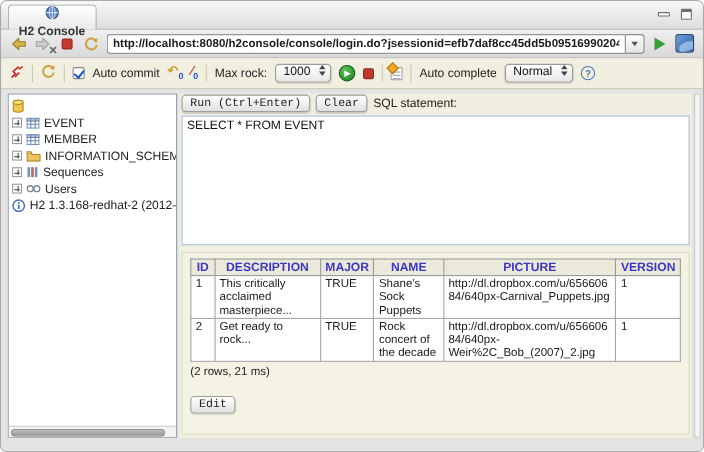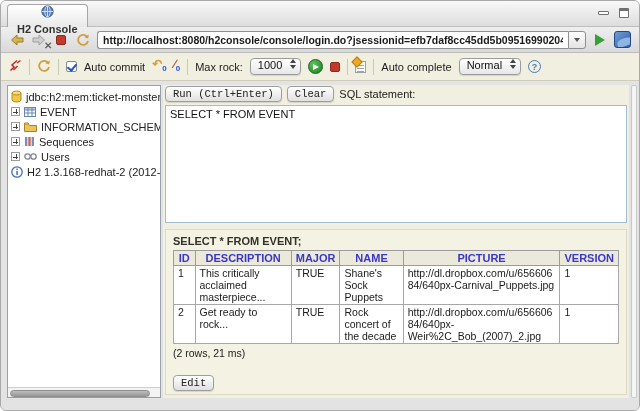--- a/index.html
+++ b/index.html
@@ -217,33 +217,41 @@
   <div class="content">
 
     <div class="treepanel">
       <div class="tree">
 
         <div class="titem">
           <svg class="tico" width="11" height="13" viewBox="0 0 11 13">
             <path d="M1 3 v7 a4.5 2 0 0 0 9 0 v-7" fill="#f0c84a" stroke="#b08c20" stroke-width="1"></path>
             <ellipse cx="5.5" cy="3" rx="4.5" ry="2" fill="#f8dc7a" stroke="#b08c20" stroke-width="1"></ellipse>
           </svg>
-          <span>jdbc:h2:mem:ticket-monster</span>
         </div>
 
         <div class="titem">
           <span class="exp"></span>
           <svg class="tico" width="12" height="10" viewBox="0 0 12 10">
             <rect x="0.5" y="0.5" width="11" height="9" fill="#fff" stroke="#6a87ad"></rect>
             <rect x="0.5" y="0.5" width="11" height="2.5" fill="#b8cbe2" stroke="#6a87ad"></rect>
             <path d="M4 0.5 v9 M8 0.5 v9 M0.5 6 h11" stroke="#6a87ad" fill="none"></path>
           </svg>
           <span>EVENT</span>
         </div>
 
+        <div class="titem">
+          <span class="exp"></span>
+          <svg class="tico" width="12" height="10" viewBox="0 0 12 10">
+            <rect x="0.5" y="0.5" width="11" height="9" fill="#fff" stroke="#6a87ad"></rect>
+            <rect x="0.5" y="0.5" width="11" height="2.5" fill="#b8cbe2" stroke="#6a87ad"></rect>
+            <path d="M4 0.5 v9 M8 0.5 v9 M0.5 6 h11" stroke="#6a87ad" fill="none"></path>
+          </svg>
+          <span>MEMBER</span>
+        </div>
 
         <div class="titem">
           <span class="exp"></span>
           <svg class="tico" width="13" height="10" viewBox="0 0 13 10">
             <path d="M0.5 2 h4 l1 1.5 h7 v6 h-12 Z" fill="#ecc35c" stroke="#ab8426" stroke-width="1"></path>
             <path d="M0.5 2 v-1 h3.5 l0.8 1" fill="#f5d98a" stroke="#ab8426" stroke-width="1"></path>
           </svg>
           <span>INFORMATION_SCHEMA</span>
         </div>
 
@@ -285,21 +293,20 @@
     <div class="rightpanel">
       <div class="queryrow">
         <button class="btn">Run (Ctrl+Enter)</button>
         <button class="btn">Clear</button>
         <span>SQL statement:</span>
       </div>
 
       <textarea class="sqlbox" spellcheck="false" style="">SELECT * FROM EVENT</textarea>
 
       <div class="results">
-        <div class="stmt">SELECT * FROM EVENT;</div>
 
         <table class="res">
           <colgroup>
             <col style="width:22px">
               <col style="width:100px">
               <col style="width:45px">
             <col style="width:70px">
               <col style="width:188px">
               <col style="width:50px">
           </colgroup>

